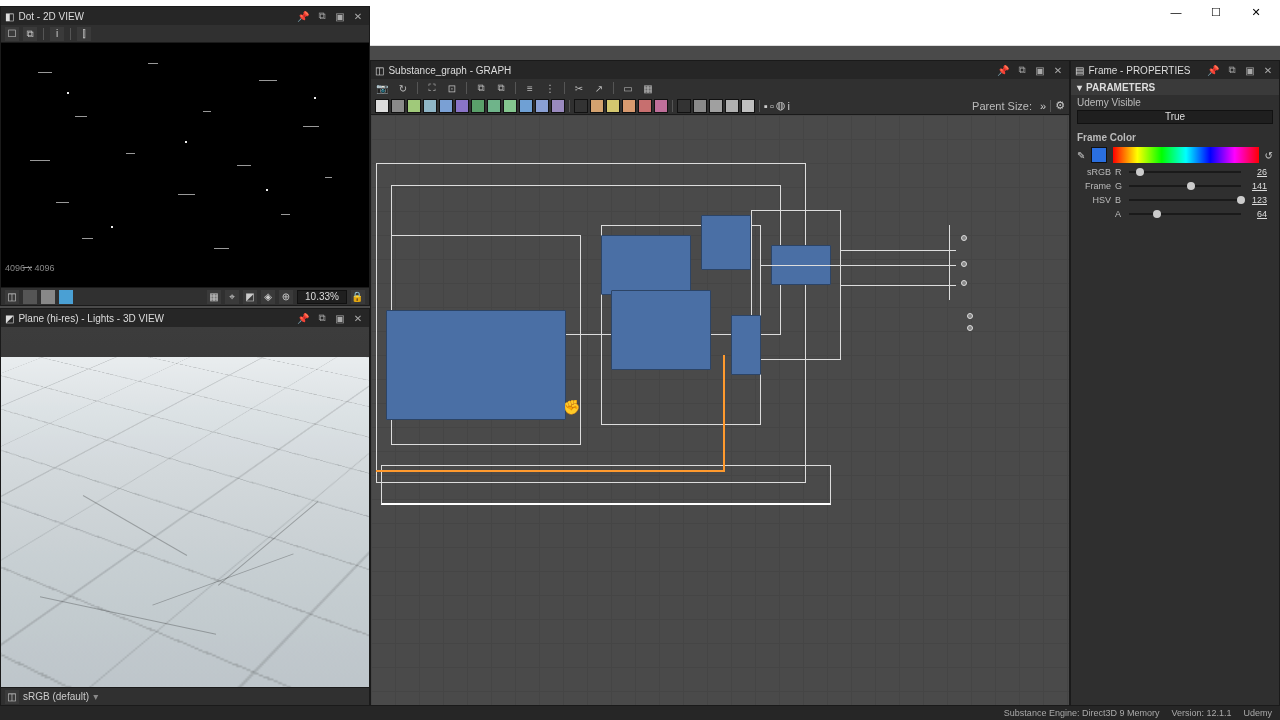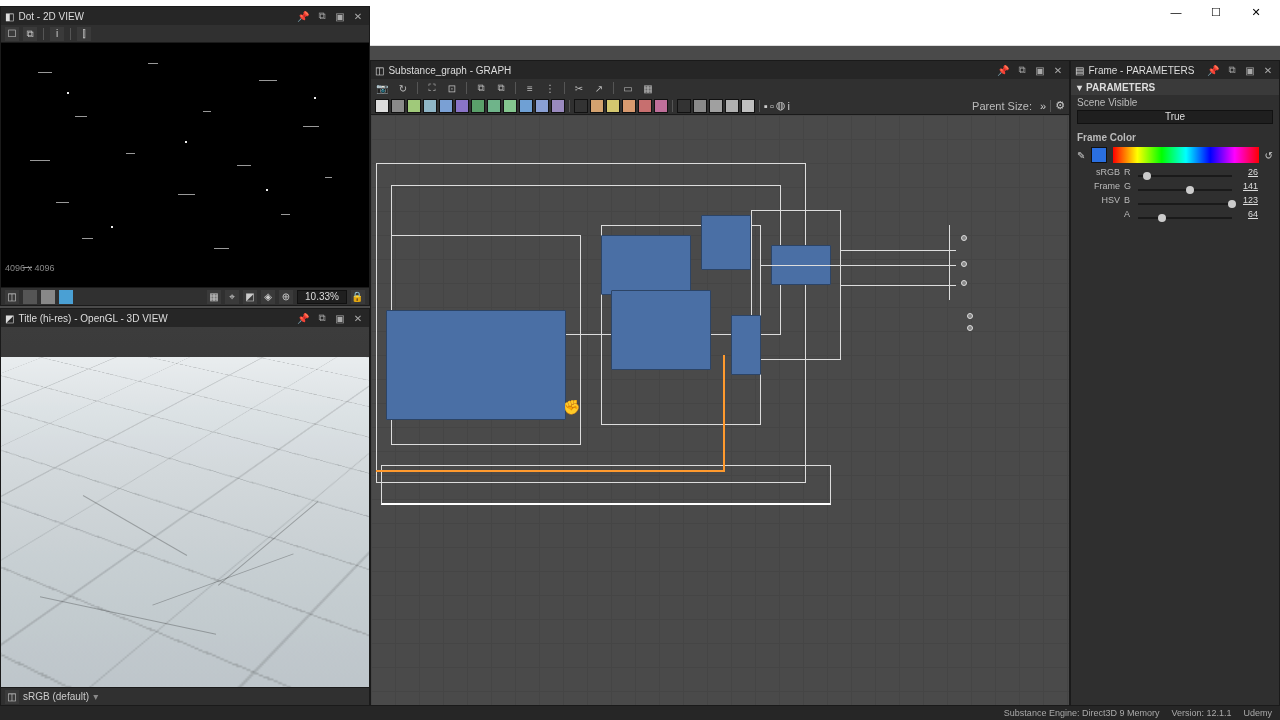--- a/index.html
+++ b/index.html
@@ -263,23 +263,23 @@
   .color-swatch-lg {
     width: 16px; height: 16px;
     border: 1px solid #111;
   }
   .spectrum {
     flex: 1; height: 16px;
     background: linear-gradient(90deg, red, yellow, lime, cyan, blue, magenta, red);
   }
   .slider-row {
     display: flex;
-    align-items: flex-end;
+    align-items: center;
     gap: 4px;
-    padding: 2px 21px;
+    padding: 2px 12px;
     font-size: 9px;
   }
   .slider-row .chan-label {
     width: 28px; text-align: right; color: #bbb;
   }
   .slider-row .chan-letter {
     width: 10px; color: #bbb;
   }
   .slider-track {
     flex: 1;
@@ -392,21 +392,21 @@
       <span class="sq">◈</span>
       <span class="sq">⊕</span>
       <span class="prop-input" style="width:50px;height:14px;text-align:center">10.33%</span>
       <span class="sq">🔒</span>
     </div>
   </div>
 
   <div class="panel" style="left:0; top:262px; width:370px; bottom:0;">
     <div class="panel-header">
       <span>◩</span>
-      <span>Title (hi-res) - OpenGL - 3D VIEW</span>
+      <span>Plane (hi-res) - Lights - 3D VIEW</span>
       <span class="spacer"></span>
       <span class="hdr-icon">📌</span>
       <span class="hdr-icon">⧉</span>
       <span class="hdr-icon">▣</span>
       <span class="hdr-icon">✕</span>
     </div>
     <div class="panel-body" style="background:#2a2a2a">
       <div style="position:absolute;left:4px;top:4px;width:16px;height:16px;background:#333;border:1px solid #555"></div>
       <div style="position:absolute;left:4px;top:24px;width:16px;height:16px;color:#888">☼</div>
       <div class="view3d-content">
@@ -520,34 +520,34 @@
       <div class="port dark" style="left:596px;top:198px"></div>
       <div class="port dark" style="left:596px;top:210px"></div>
 
       <div class="cursor-hand" style="left:192px;top:284px">✊</div>
     </div>
   </div>
 
   <div class="panel" style="right:0; top:14px; width:210px; bottom:0;">
     <div class="panel-header">
       <span>▤</span>
-      <span>Frame - PARAMETERS</span>
+      <span>Frame - PROPERTIES</span>
       <span class="spacer"></span>
       <span class="hdr-icon">📌</span>
       <span class="hdr-icon">⧉</span>
       <span class="hdr-icon">▣</span>
       <span class="hdr-icon">✕</span>
     </div>
     <div class="prop-body">
       <div class="prop-section-header">
         <span>▾</span>
         <span>PARAMETERS</span>
       </div>
       <div class="prop-row">
-        <span class="prop-label">Scene Visible</span>
+        <span class="prop-label">Udemy Visible</span>
         <div class="prop-input">True</div>
       </div>
       <div class="prop-row" style="margin-top:4px">
         <span class="prop-label" style="font-weight:bold">Frame Color</span>
       </div>
       <div class="color-picker-row">
         <span style="color:#ccc">✎</span>
         <div class="color-swatch-lg" style="background:#2a6fe0"></div>
         <div class="spectrum"></div>
         <span style="color:#ccc">↺</span>

